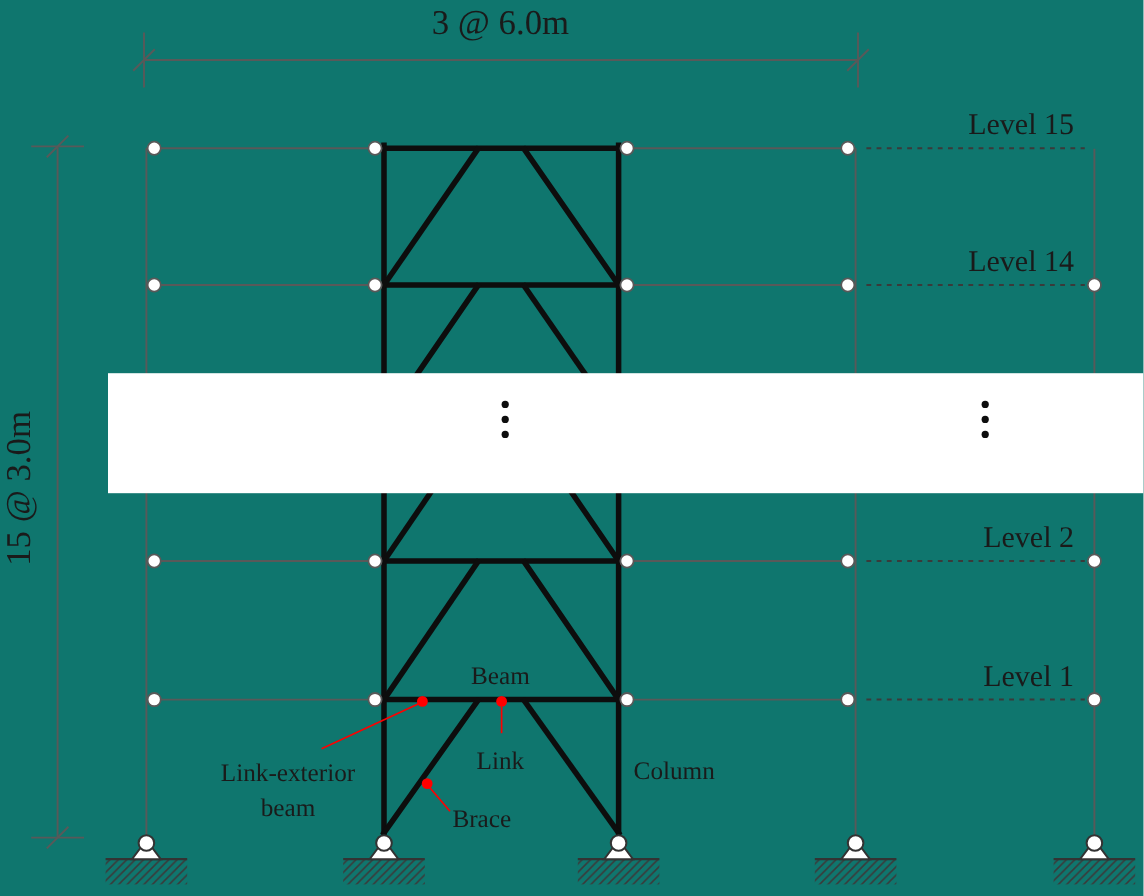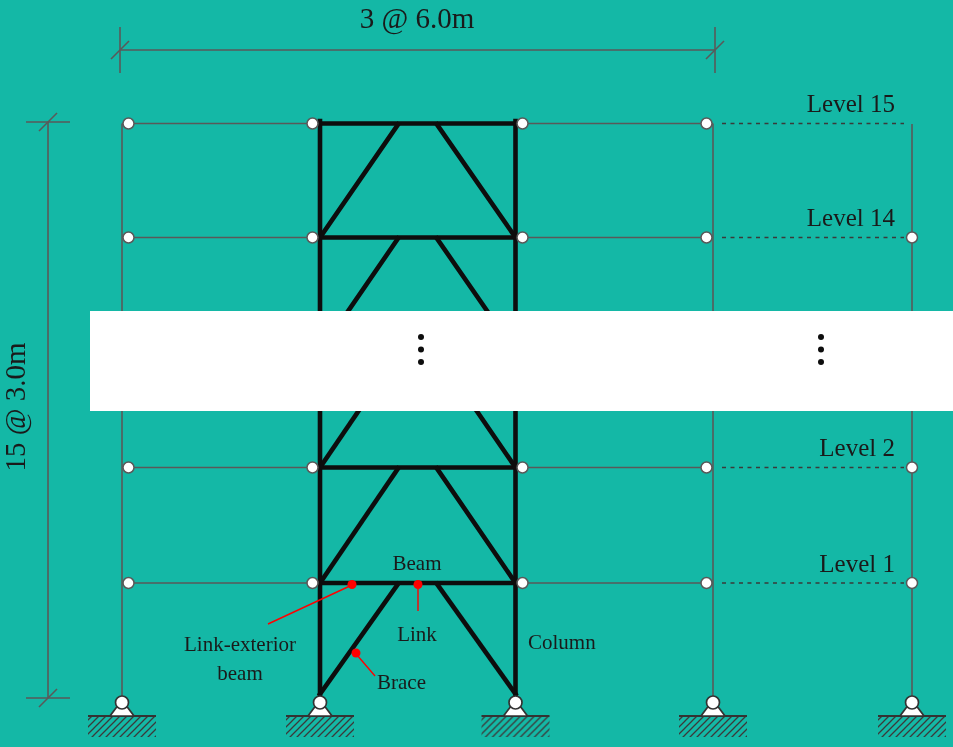--- a/index.html
+++ b/index.html
@@ -1,16 +1,16 @@
 <!DOCTYPE html>
 <html style="--c-member: #0d0d0d; --c-frame: #595959; --c-dashed: #3a3a3a; --c-annotation: #ff0000; --c-text: #1a1a1a;"><head>
 <meta charset="utf-8">
 <style>
   html,body{margin:0;padding:0;background:#fff;}
-  .stage{position:relative;width:953px;height:747px;background:#14b8a6;overflow:hidden;}
+  .stage{position:relative;width:953px;height:747px;background:#0f766e;overflow:hidden;}
   svg{display:block;}
   .frame{stroke:var(--c-frame,#595959);stroke-width:1.6;fill:none;}
   .member{stroke:var(--c-member,#0d0d0d);stroke-width:4.6;fill:none;stroke-linecap:square;}
   .dash{stroke:var(--c-dashed,#3a3a3a);stroke-width:1.7;stroke-dasharray:4 4.5;fill:none;}
   .hinge{fill:#fff;stroke:var(--c-frame,#4a4a4a);stroke-width:1.5;}
   .supp{stroke:#333;stroke-width:1.7;fill:#fff;}
   .gline{stroke:#333;stroke-width:1.8;}
   .redline{stroke:var(--c-annotation,#ff0000);stroke-width:1.4;}
   .reddot{fill:var(--c-annotation,#ff0000);}
   .dot{fill:#0d0d0d;}

